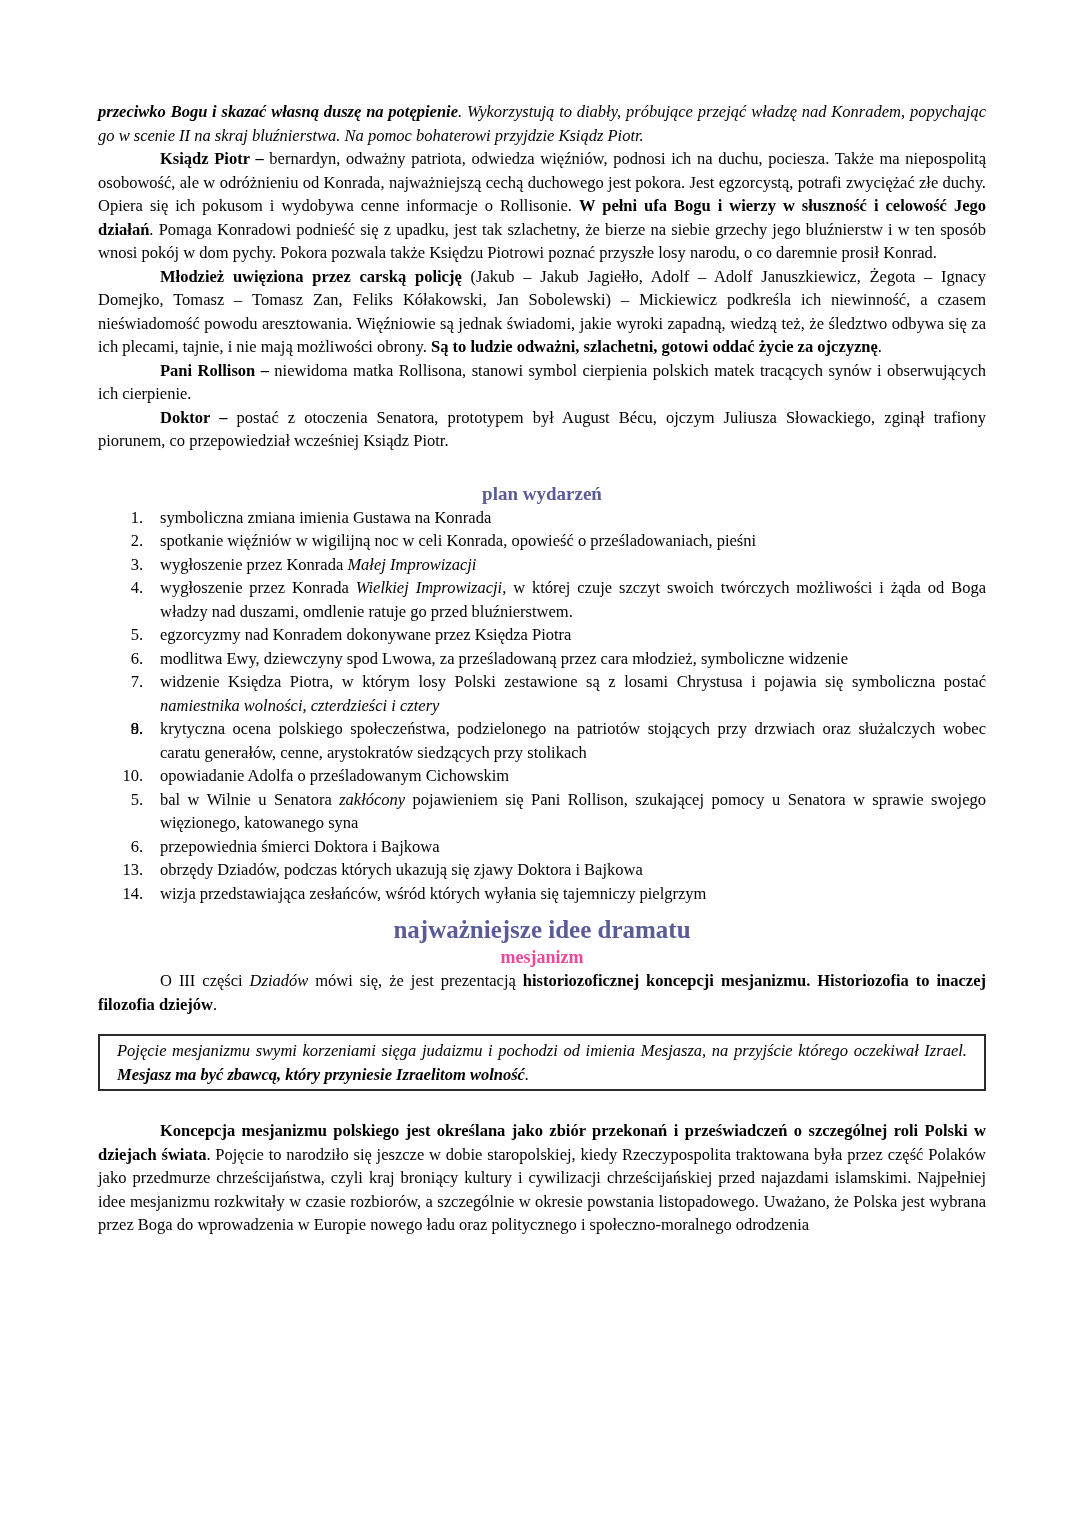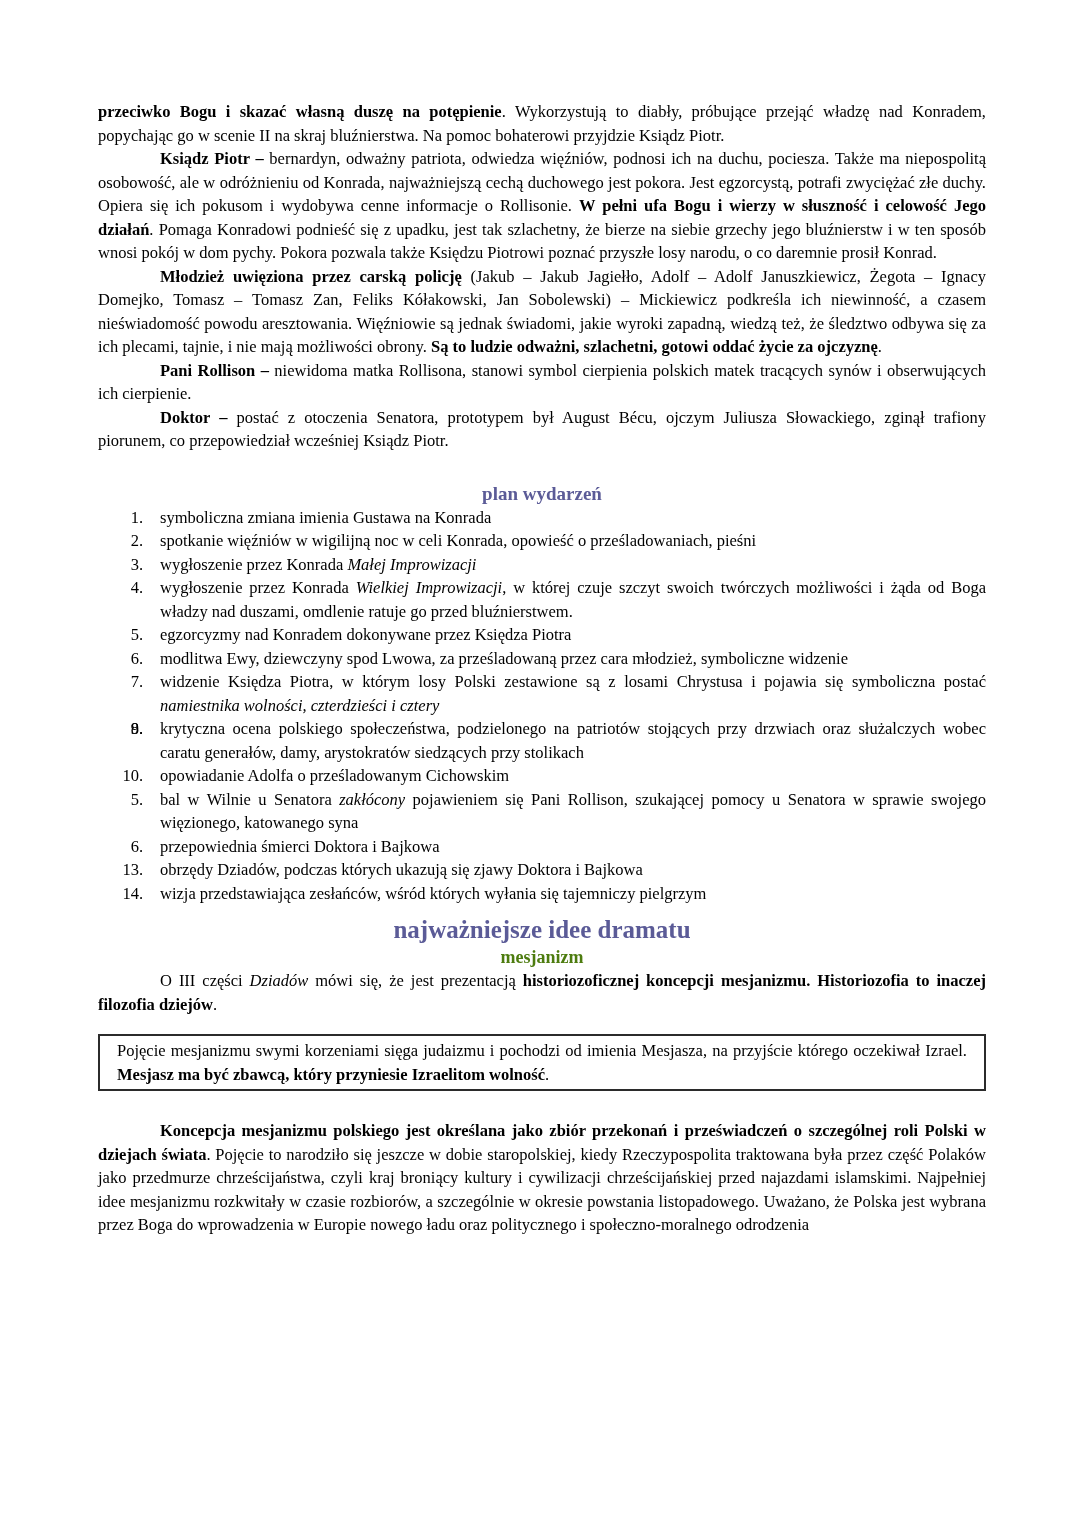--- a/index.html
+++ b/index.html
@@ -18,21 +18,21 @@
     top: 100px;
     width: 888px;
   }
   .para {
     margin: 0;
     font-size: 16.5px;
     line-height: 23.5px;
     text-align: justify;
     text-indent: 62px;
   }
-  .para.noindent { text-indent: 0; }
+  .para.noindent { text-indent: 0; font-style: italic; }
   .accent { font-weight: bold; }
   .plan-heading {
     margin: 29px 0 0 0;
     text-align: center;
     font-size: 19px;
     line-height: 24px;
   }
   .plan-list {
     list-style: none;
     margin: 0;
@@ -89,30 +89,30 @@
 
     <ol class="plan-list">
       <li><span class="num">1.</span><span class="li-text"><span>symboliczna zmiana imienia Gustawa na Konrada</span></span></li>
       <li><span class="num">2.</span><span class="li-text"><span>spotkanie więźniów w wigilijną noc w celi Konrada, opowieść o prześladowaniach, pieśni</span></span></li>
       <li><span class="num">3.</span><span class="li-text"><span>wygłoszenie przez Konrada </span><span class="i">Małej Improwizacji</span></span></li>
       <li><span class="num">4.</span><span class="li-text"><span>wygłoszenie przez Konrada </span><span class="i">Wielkiej Improwizacji</span><span>, w której czuje szczyt swoich twórczych możliwości i żąda od Boga władzy nad duszami, omdlenie ratuje go przed bluźnierstwem.</span></span></li>
       <li><span class="num">5.</span><span class="li-text"><span>egzorcyzmy nad Konradem dokonywane przez Księdza Piotra</span></span></li>
       <li><span class="num">6.</span><span class="li-text"><span>modlitwa Ewy, dziewczyny spod Lwowa, za prześladowaną przez cara młodzież, symboliczne widzenie</span></span></li>
       <li><span class="num">7.</span><span class="li-text"><span>widzenie Księdza Piotra, w którym losy Polski zestawione są z losami Chrystusa i pojawia się symboliczna postać </span><span class="i">namiestnika wolności, czterdzieści i cztery</span></span></li>
       <li><span class="num">8.</span></li>
-      <li><span class="num">9.</span><span class="li-text"><span>krytyczna ocena polskiego społeczeństwa, podzielonego na patriotów stojących przy drzwiach oraz służalczych wobec caratu generałów, damy, arystokratów siedzących przy stolikach</span></span></li>
+      <li><span class="num">9.</span><span class="li-text"><span>krytyczna ocena polskiego społeczeństwa, podzielonego na patriotów stojących przy drzwiach oraz służalczych wobec caratu generałów, cenne, arystokratów siedzących przy stolikach</span></span></li>
       <li><span class="num">10.</span><span class="li-text"><span>opowiadanie Adolfa o prześladowanym Cichowskim</span></span></li>
       <li><span class="num">5.</span><span class="li-text"><span>bal w Wilnie u Senatora </span><span class="i">zakłócony</span><span> pojawieniem się Pani Rollison, szukającej pomocy u Senatora w sprawie swojego więzionego, katowanego syna</span></span></li>
       <li><span class="num">6.</span><span class="li-text"><span>przepowiednia śmierci Doktora i Bajkowa</span></span></li>
       <li><span class="num">13.</span><span class="li-text"><span>obrzędy Dziadów, podczas których ukazują się zjawy Doktora i Bajkowa</span></span></li>
       <li><span class="num">14.</span><span class="li-text"><span>wizja przedstawiająca zesłańców, wśród których wyłania się tajemniczy pielgrzym</span></span></li>
     </ol>
 
     <h1 class="accent ideas-heading" style="color: rgb(91, 91, 151);">najważniejsze idee dramatu</h1>
-    <h3 class="accent sub-heading" style="color: #4d7c0f;">mesjanizm</h3>
+    <h3 class="accent sub-heading" style="color: #ec4899;">mesjanizm</h3>
 
     <p class="para"><span>O III części </span><span class="i">Dziadów</span><span> mówi się, że jest prezentacją </span><span class="b">historiozoficznej koncepcji mesjanizmu. Historiozofia to inaczej filozofia dziejów</span><span>.</span></p>
 
     <div class="info-box">
       <p class="para noindent"><span>Pojęcie mesjanizmu swymi korzeniami sięga judaizmu i pochodzi od imienia Mesjasza, na przyjście którego oczekiwał Izrael. </span><span class="b">Mesjasz ma być zbawcą, który przyniesie Izraelitom wolność</span><span>.</span></p>
     </div>
 
     <p class="para closing"><span class="b">Koncepcja mesjanizmu polskiego jest określana jako zbiór przekonań i przeświadczeń o szczególnej roli Polski w dziejach świata</span><span>. Pojęcie to narodziło się jeszcze w dobie staropolskiej, kiedy Rzeczypospolita traktowana była przez część Polaków jako przedmurze chrześcijaństwa, czyli kraj broniący kultury i cywilizacji chrześcijańskiej przed najazdami islamskimi. Najpełniej idee mesjanizmu rozkwitały w czasie rozbiorów, a szczególnie w okresie powstania listopadowego. Uważano, że Polska jest wybrana przez Boga do wprowadzenia w Europie nowego ładu oraz politycznego i społeczno-moralnego odrodzenia</span></p>
 
   </div>

